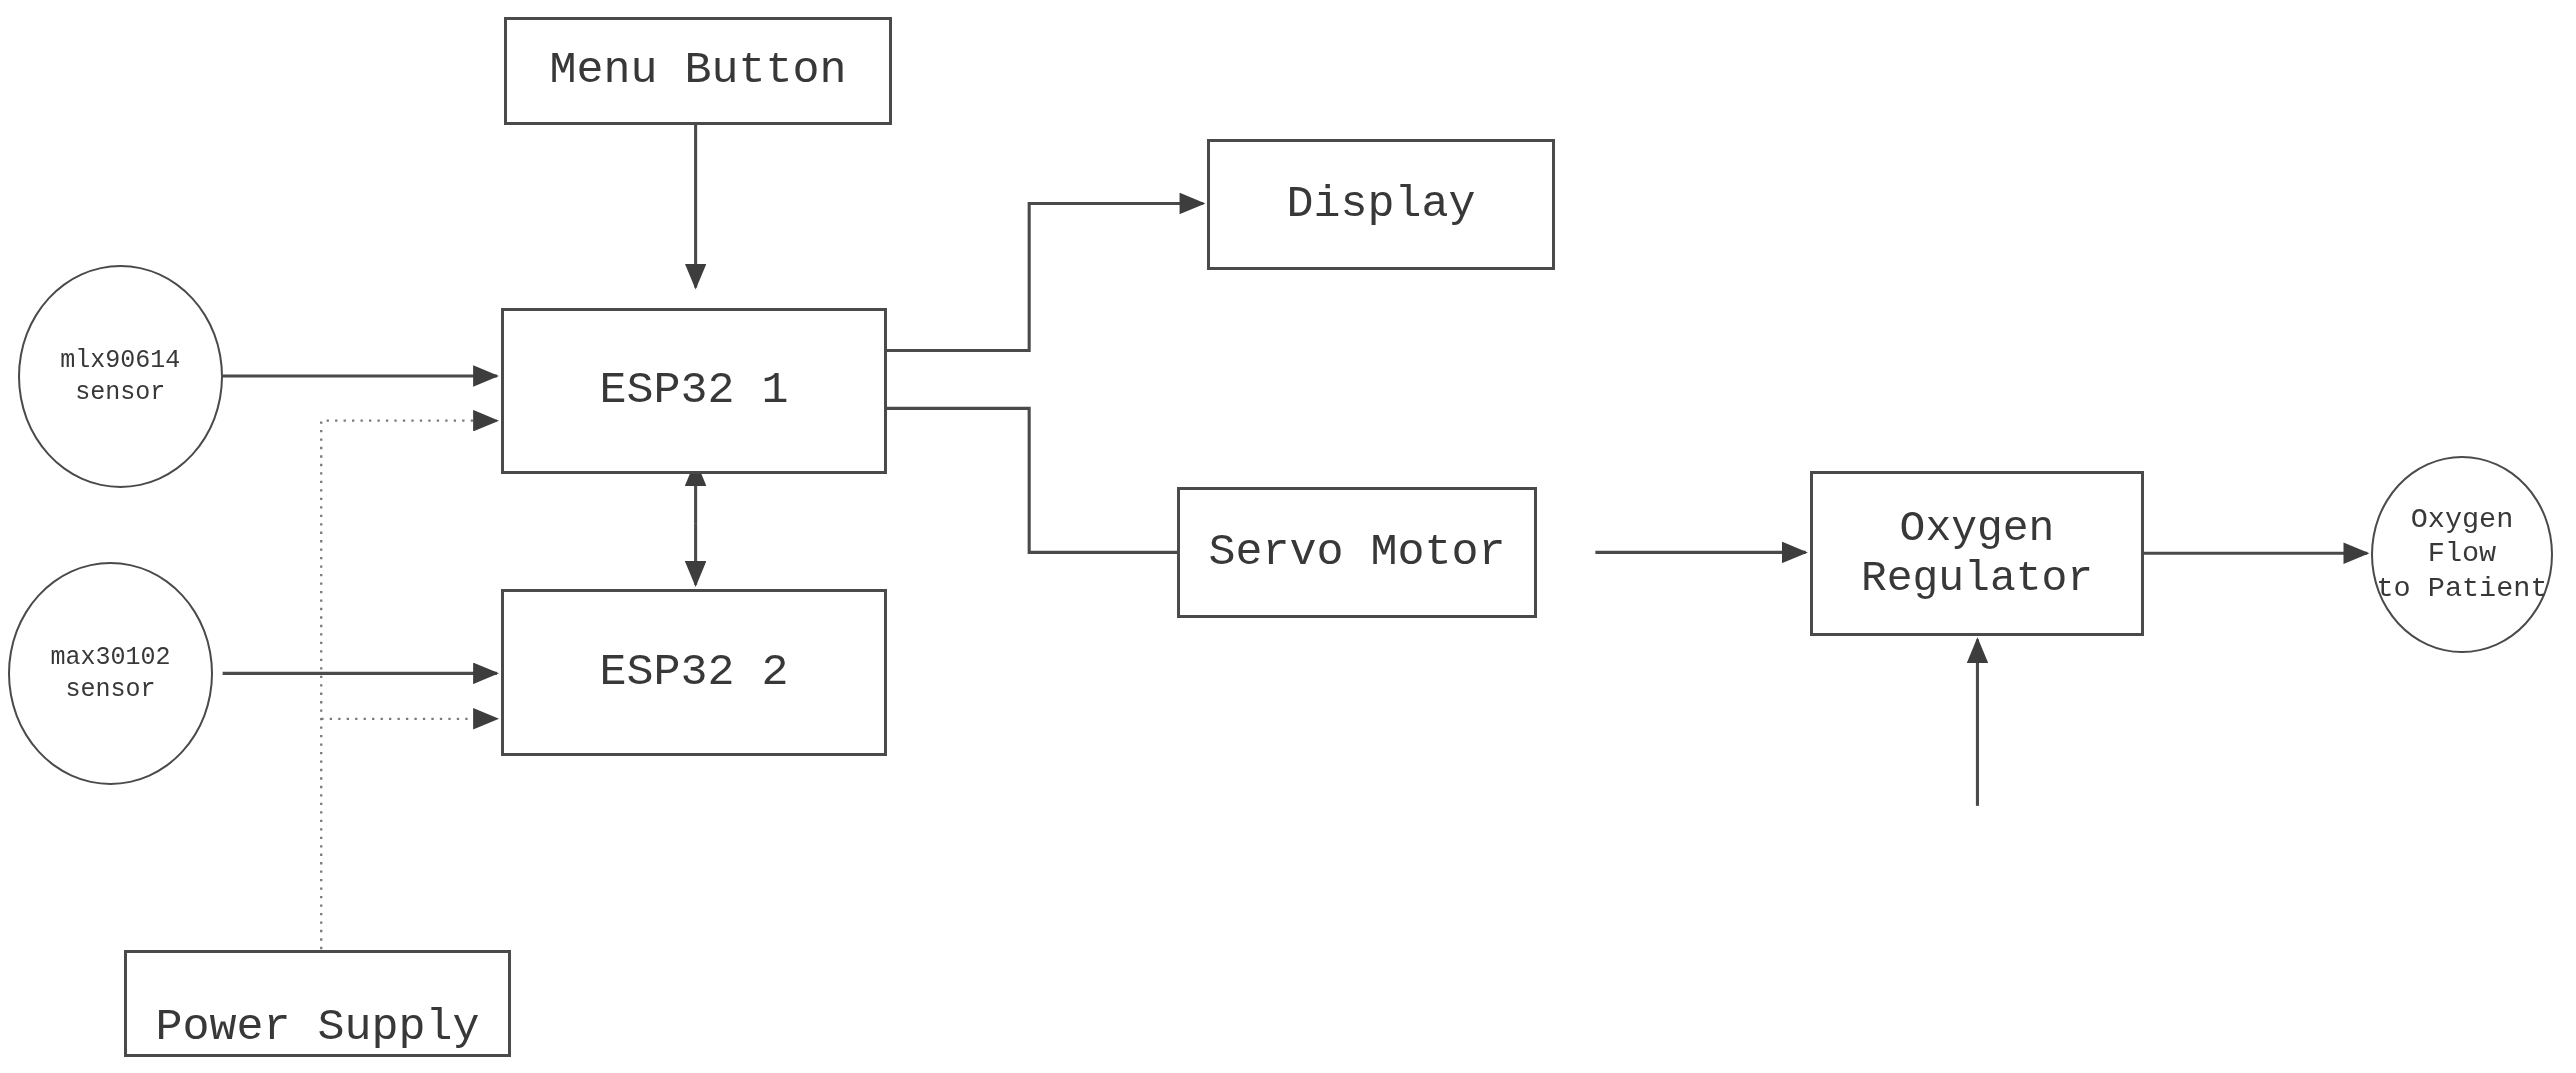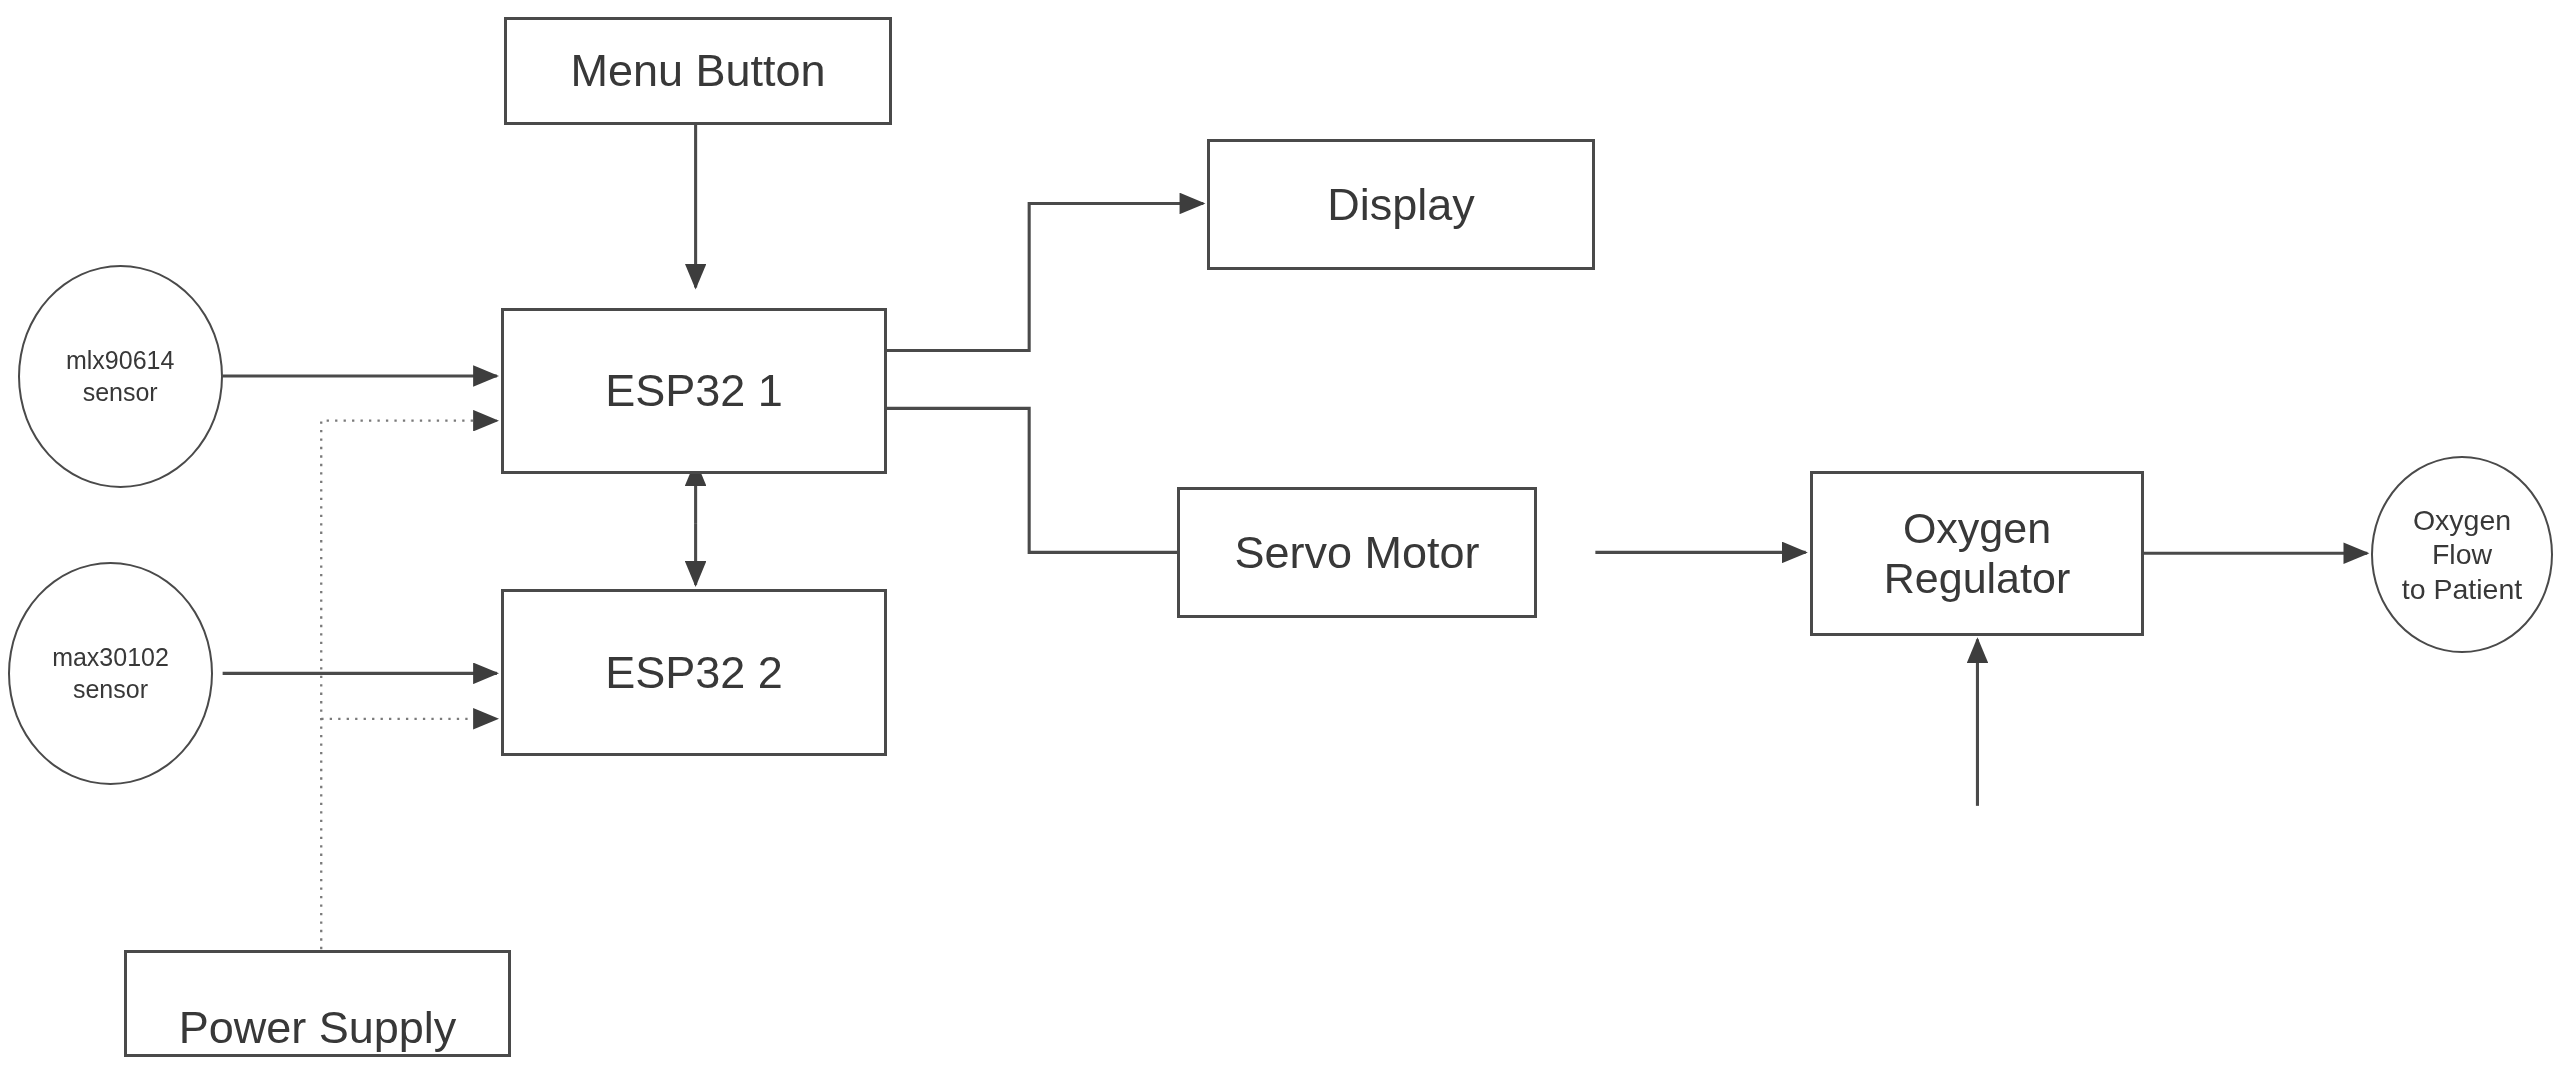--- a/index.html
+++ b/index.html
@@ -1,20 +1,20 @@
 <!DOCTYPE html>
 <html style="font-size:12.3px"><head>
 <meta charset="utf-8">
 <style>
   html,body{margin:0;padding:0;background:#ffffff;}
   #diagram-canvas{
     position:relative;
     width:2576px;height:1074px;
     background:#ffffff;
-    font-family:Liberation Sans, sans-serif;
+    font-family:Liberation Mono, monospace;
     overflow:hidden;
   }
   #connector-layer{position:absolute;left:0;top:0;z-index:1;}
   .node{
     position:absolute;box-sizing:border-box;
     border:3.1px solid #4a4a4a;background:#ffffff;
     display:flex;align-items:center;justify-content:center;
     text-align:center;color:#383838;
     font-size:45px;line-height:1.15;z-index:2;
   }
@@ -66,21 +66,21 @@
   </div>
 
   <div class="node" style="left:501px;top:308px;width:386px;height:166px;">
     <span>ESP32 1</span>
   </div>
 
   <div class="node" style="left:501px;top:589px;width:386px;height:167px;">
     <span>ESP32 2</span>
   </div>
 
-  <div class="node" style="left:1207px;top:139px;width:388px;height:131px;">
+  <div class="node" style="left:1207px;top:139px;width:348px;height:131px;">
     <span>Display</span>
   </div>
 
   <div class="node" style="left:1177px;top:487px;width:360px;height:131px;">
     <span>Servo Motor</span>
   </div>
 
   <div class="node" style="left:1810px;top:471px;width:334px;height:165px;font-size:43px;">
     <div>
       <span class="line">Oxygen</span>

